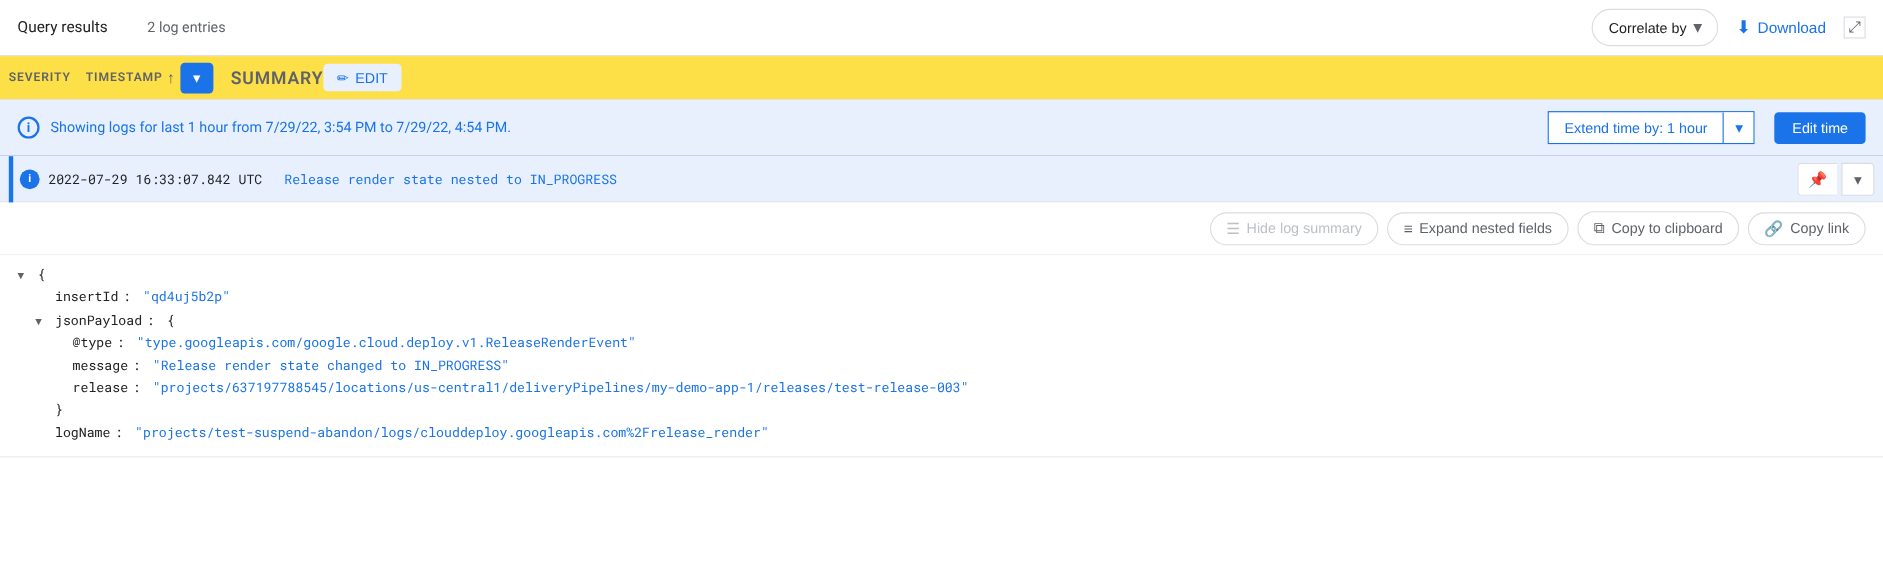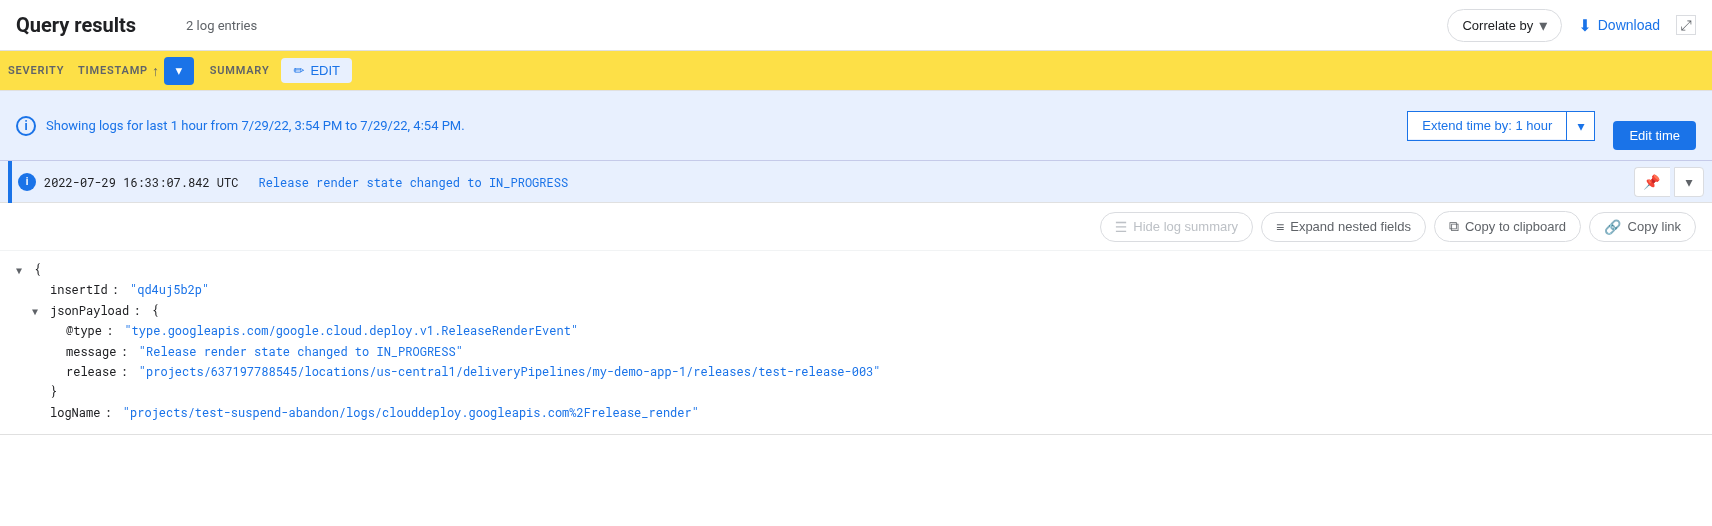--- a/index.html
+++ b/index.html
@@ -14,24 +14,24 @@
     
     .header-bar {
       display: flex;
       align-items: center;
       padding: 0 16px;
       height: 51px;
       border-bottom: 1px solid #e0e0e0;
       background: #fff;
     }
     .query-results-title {
-      font-weight: 700;
-      font-size: 20px;
+      font-weight: 400;
+      font-size: 14px;
       color: #202124;
-      margin-right: 24px;
+      margin-right: 10px;
     }
     .log-entries-count {
       color: #5f6368;
       font-size: 13px;
       margin-right: auto;
       margin-left: 26px;
     }
     .correlate-by-btn {
       display: flex;
       align-items: center;
@@ -107,26 +107,25 @@
       border-radius: 4px;
       width: 30px;
       height: 28px;
       display: flex;
       align-items: center;
       justify-content: center;
       cursor: pointer;
       margin-right: 16px;
     }
     .col-summary {
-      font-size: 11px;
+      font-size: 16px;
       font-weight: 600;
       color: #5f6368;
       letter-spacing: 0.8px;
       text-transform: uppercase;
-      margin-right: 12px;
     }
     .edit-btn {
       display: flex;
       align-items: center;
       gap: 6px;
       background: #e8f0fe;
       color: #1a73e8;
       border: none;
       border-radius: 4px;
       padding: 5px 12px;
@@ -189,21 +188,20 @@
     }
     .edit-time-btn {
       background: #1a73e8;
       color: #fff;
       border: none;
       border-radius: 4px;
       padding: 7px 16px;
       font-size: 13px;
       font-weight: 500;
       cursor: pointer;
-      margin-top: 20px;
     }
 
     
     .log-entry-row {
       display: flex;
       align-items: center;
       border-bottom: 1px solid #e0e0e0;
       background: #e8f0fe;
       padding: 0 8px;
       height: 42px;
@@ -374,21 +372,21 @@
   </div>
   <button class="edit-time-btn">
     <span>Edit time</span>
   </button>
 </div>
 
 <div class="log-entry-row">
   <div style="width:4px; background:#1a73e8; height:42px; margin-right:6px; flex-shrink:0;"></div>
   <div class="severity-badge">i</div>
   <span class="log-timestamp">2022-07-29 16:33:07.842 UTC</span>
-  <span class="log-summary-text">Release render state changed to IN_PROGRESS</span>
+  <span class="log-summary-text">Release render state nested to IN_PROGRESS</span>
   <div class="log-actions">
     <button class="pin-btn">
       <span>📌</span>
     </button>
     <button class="row-expand-btn">
       <span>▾</span>
     </button>
   </div>
 </div>
 

